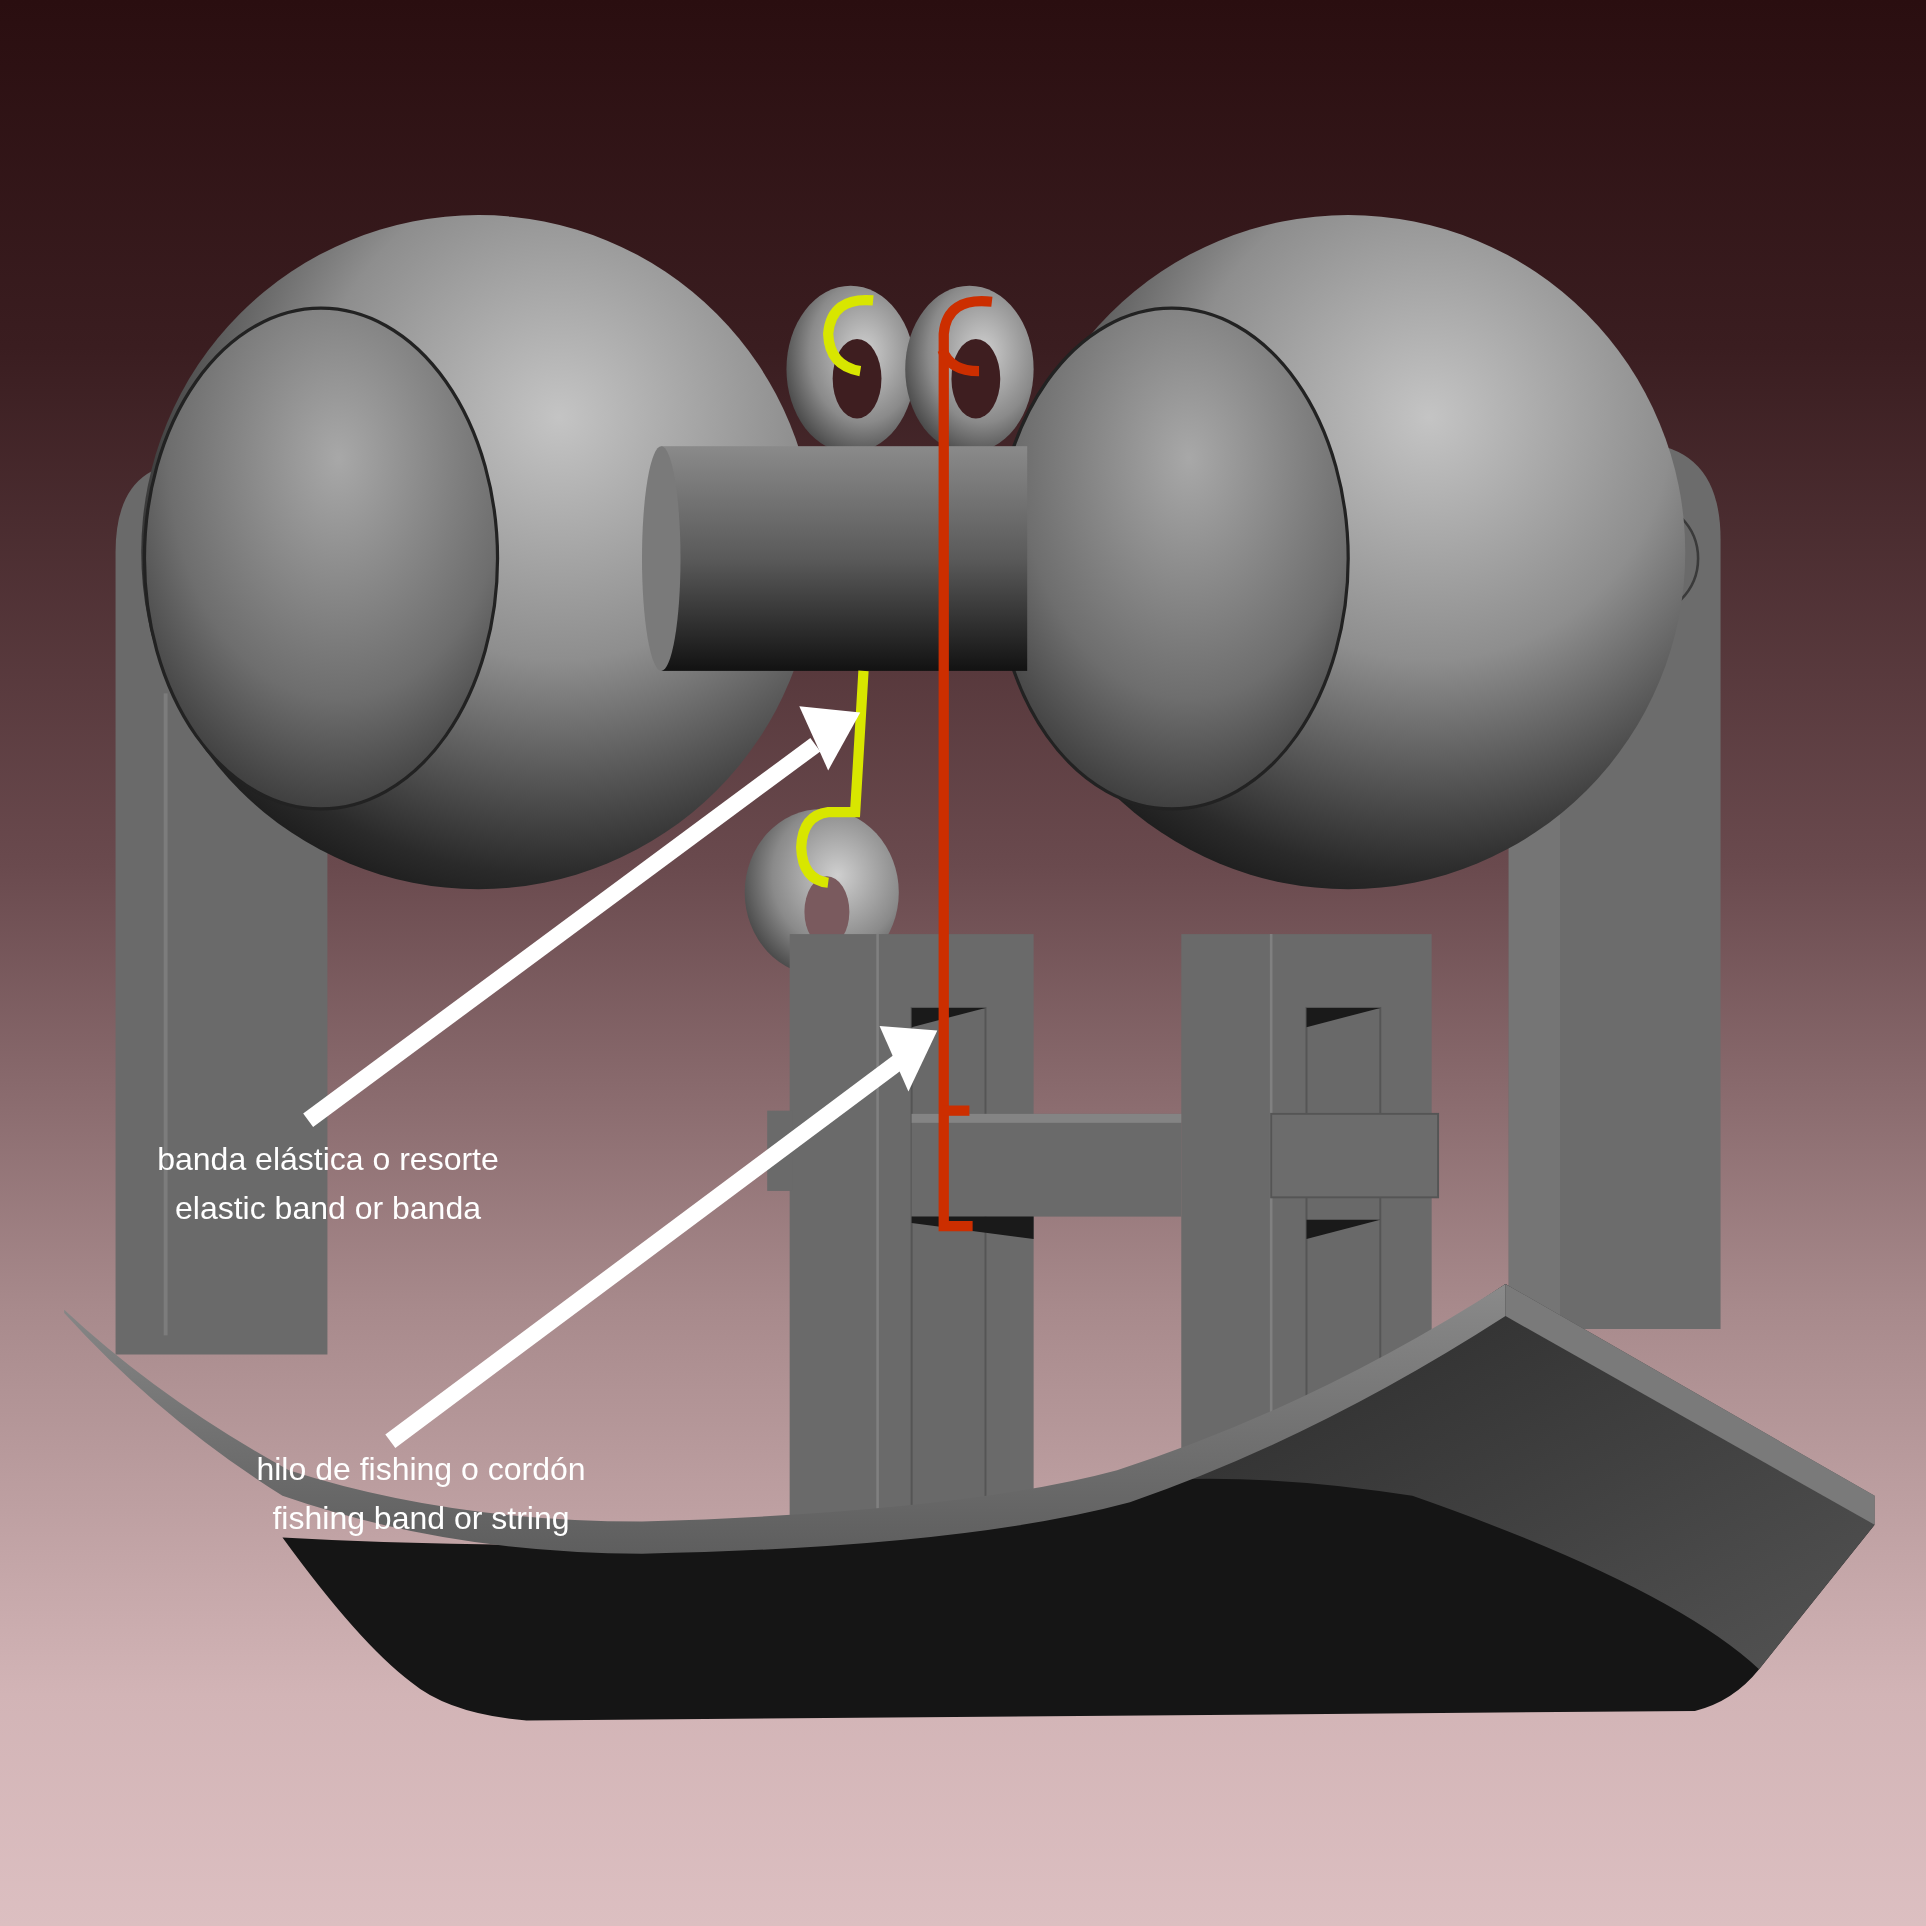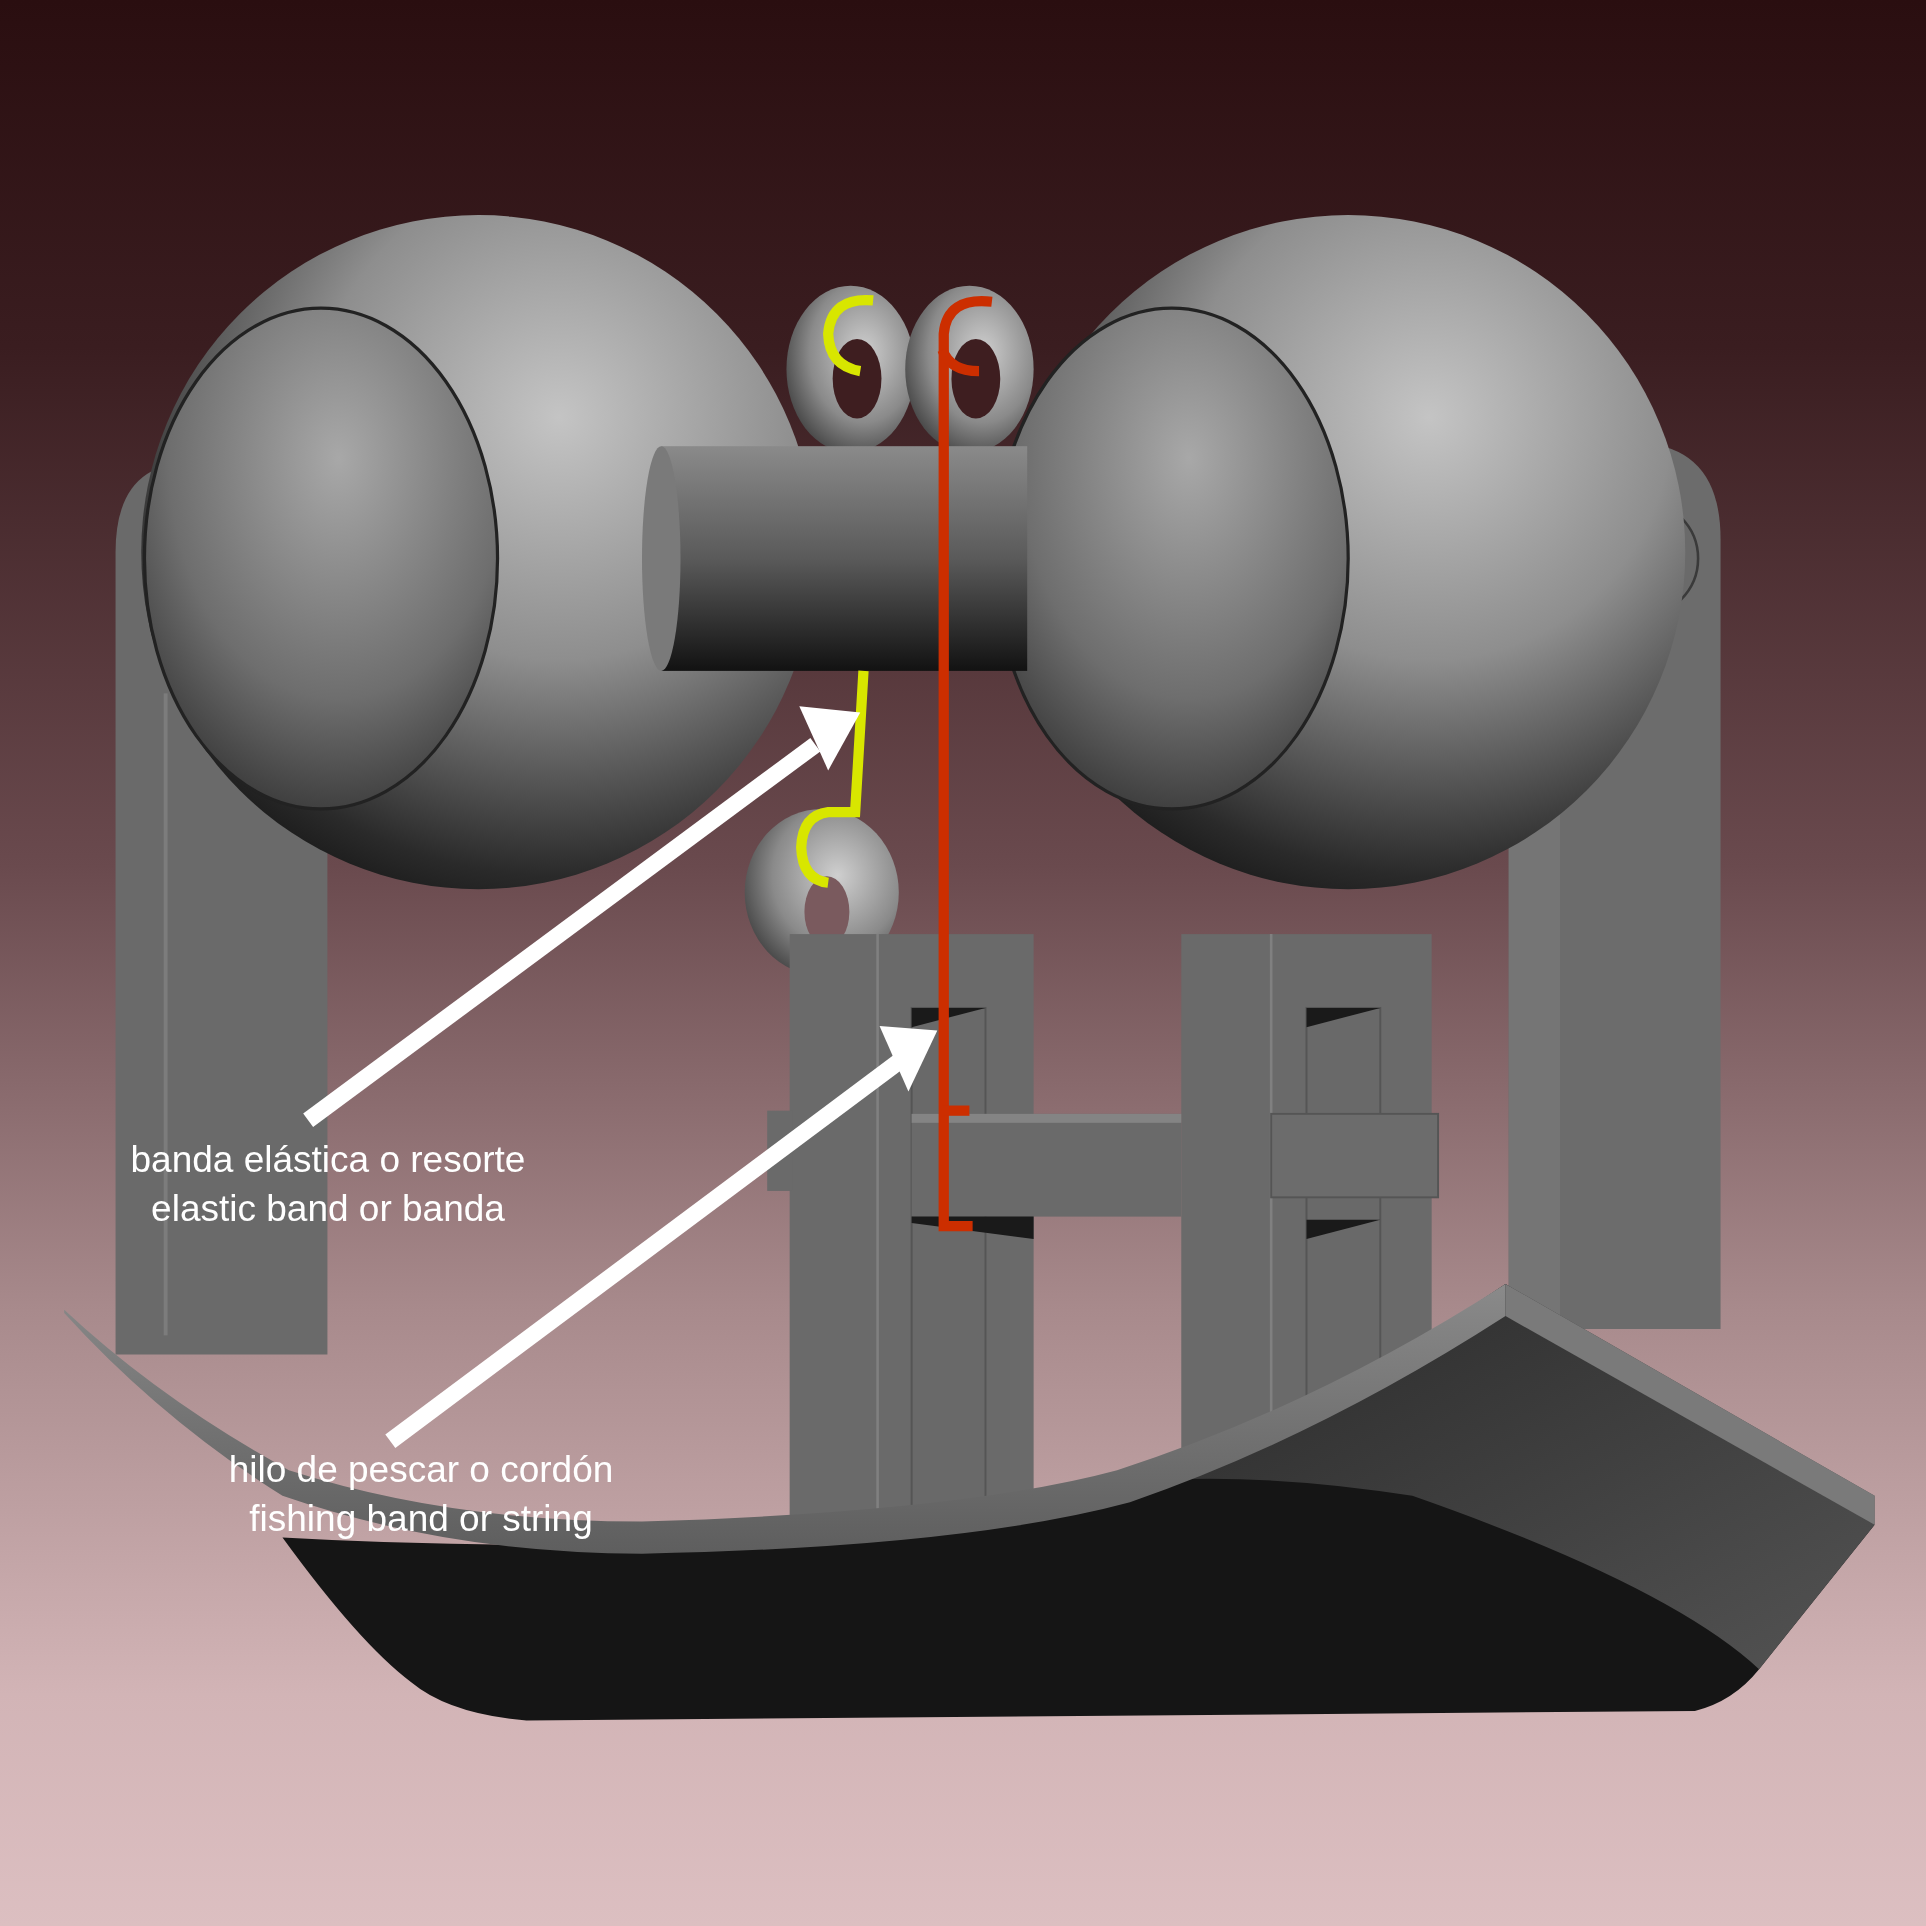--- a/index.html
+++ b/index.html
@@ -1,20 +1,20 @@
 <!DOCTYPE html>
 <html style="font-size:10.3px"><head>
 <meta charset="utf-8">
 <style>
   html, body { margin: 0; padding: 0; }
   body { width: 1926px; height: 1926px; overflow: hidden; position: relative;
          background: linear-gradient(to bottom, #2a0e10 0%, #3a1d20 18%, #6a4a4e 45%, #a88a8c 68%, #d2b4b6 88%, #dcbfc1 100%); }
   #scene { position: absolute; left: 0; top: 0; width: 1926px; height: 1926px; }
   .label { position: absolute; color: #ffffff; font-family: "Liberation Sans", sans-serif;
-           font-size: 37px; line-height: 49px; text-align: center; white-space: nowrap; }
+           font-size: 32px; line-height: 49px; text-align: center; white-space: nowrap; }
   .label span { display: block; }
   #label-elastic { left: 39px; top: 1135px; width: 578px; }
   #label-fishing { left: 132px; top: 1445px; width: 578px; }
 </style>
 </head>
 <body>
 
 <svg id="scene" viewBox="0 0 3000 3000" xmlns="http://www.w3.org/2000/svg">
   <defs>
     <radialGradient id="sphereGrad" cx="0.62" cy="0.3" r="0.8">
@@ -139,16 +139,16 @@
     <polygon points="1460,1605 1370,1598 1415,1700" fill="#ffffff"></polygon>
   </g>
 </svg>
 
 <div class="label" id="label-elastic">
   <span>banda elástica o resorte</span>
   <span>elastic band or banda</span>
 </div>
 
 <div class="label" id="label-fishing">
-  <span>hilo de pescar o cordón</span>
+  <span>hilo de fishing o cordón</span>
   <span>fishing band or string</span>
 </div>
 
 
 </body></html>

